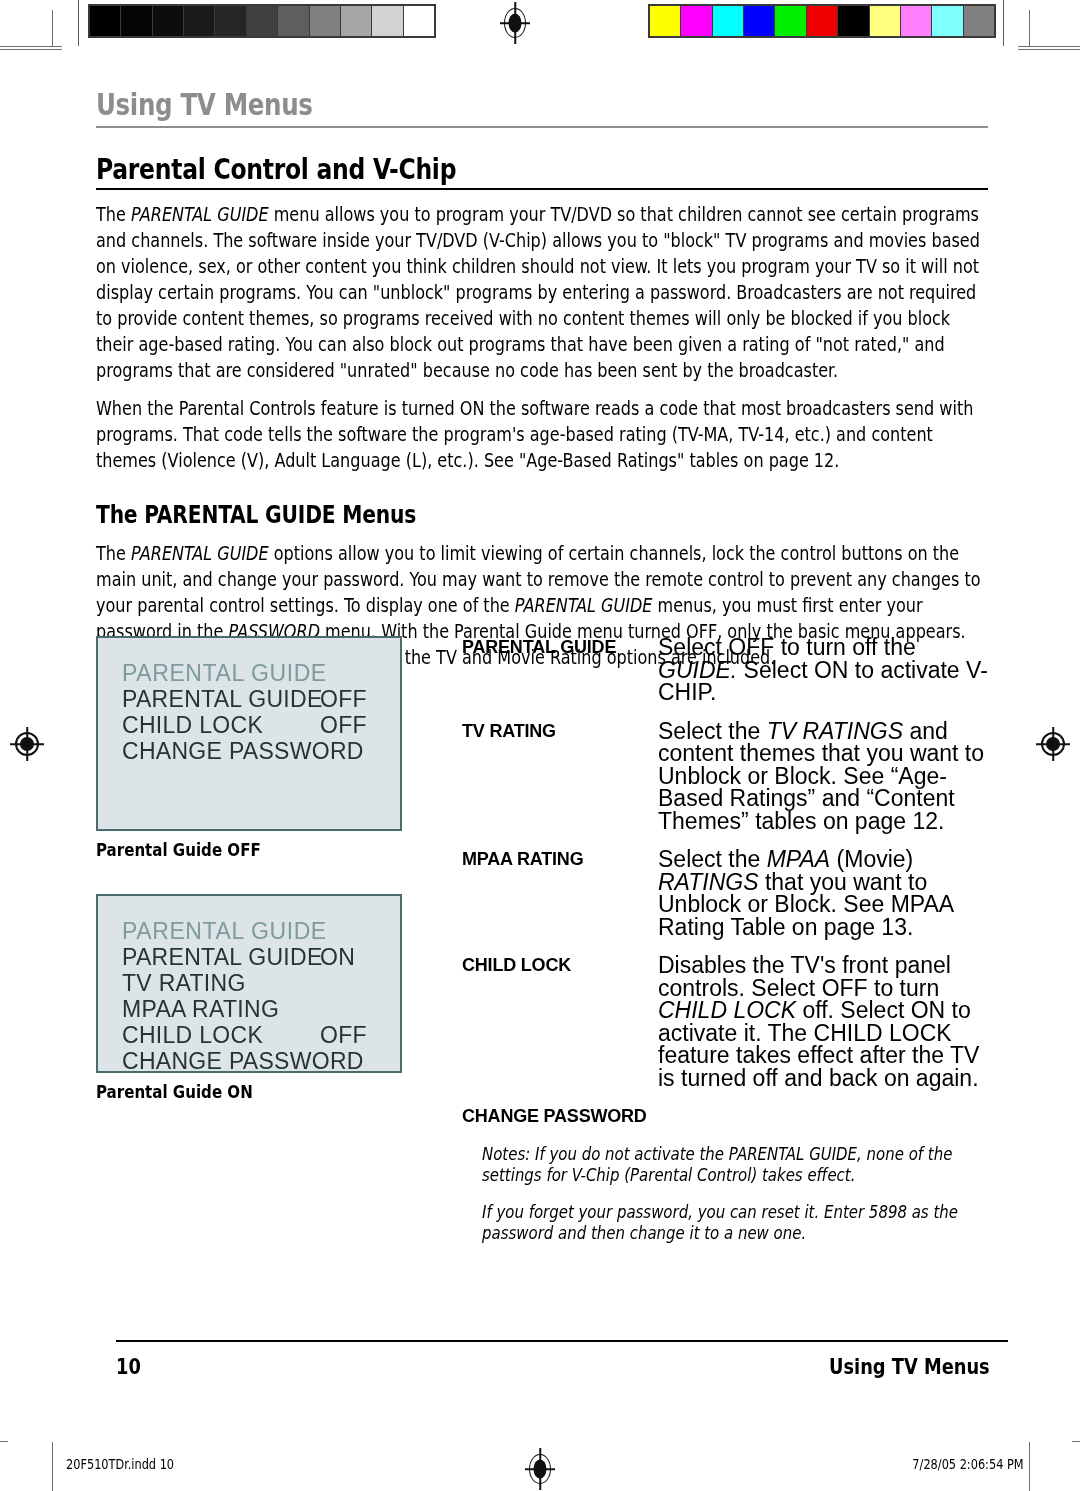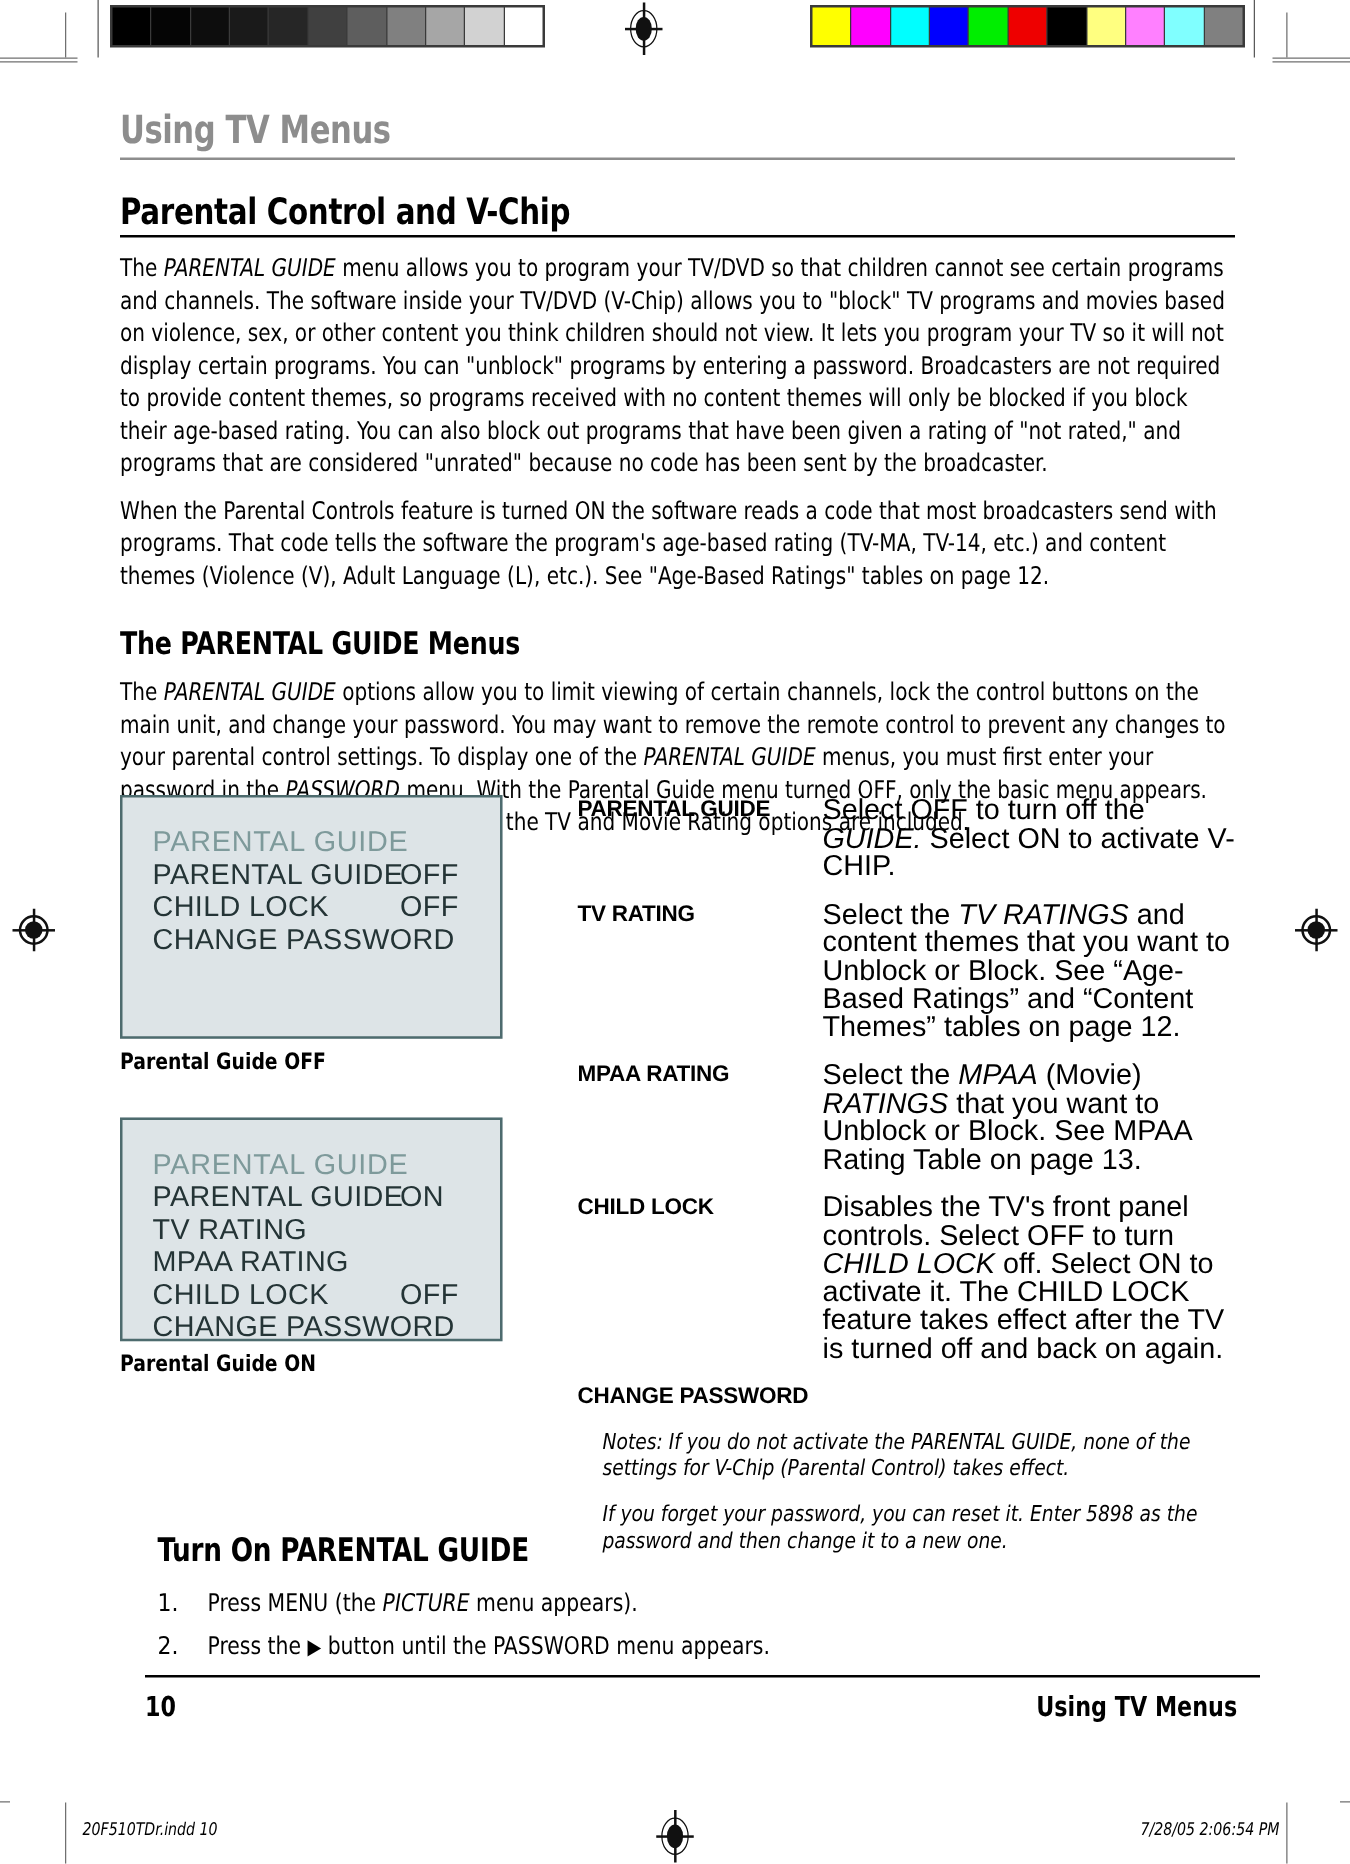--- a/index.html
+++ b/index.html
@@ -299,21 +299,20 @@
 
   
   #slug {
     position: absolute;
     left: 0;
     top: 1452px;
     width: 1080px;
     height: 30px;
     font-size: 14px;
     font-family: "DejaVu Sans Condensed", "Liberation Sans Narrow", "Liberation Sans", sans-serif;
-    font-style: italic;
   }
   #slug .slug-left {
     position: absolute;
     left: 66px; top: 4px;
     transform: scaleX(0.9);
     transform-origin: left center;
   }
   #slug .slug-right {
     position: absolute;
     right: 56px; top: 4px;
@@ -459,33 +458,20 @@
         <div class="def-row">
           <div class="def-term">CHANGE PASSWORD</div>
         </div>
       </div>
     <div id="notes-wrap">
         <p class="note">Notes: If you do not activate the PARENTAL GUIDE, none of the settings for V-Chip (Parental Control) takes effect.</p>
         <p class="note">If you forget your password, you can reset it. Enter 5898 as the password and then change it to a new one.</p>
       </div>
   </div>
 
-  <div id="turnon">
-    <h3>Turn On PARENTAL GUIDE</h3>
-    <div id="turnon-steps">
-        <div class="step">
-          <div class="num">1.</div>
-          <div class="txt">Press MENU (the <i>PICTURE</i> menu appears).</div>
-        </div>
-        <div class="step">
-          <div class="num">2.</div>
-          <div class="txt">Press the <span class="tri">▶</span> button until the PASSWORD menu appears.</div>
-        </div>
-      </div>
-  </div>
 
 </div>
 
 <div id="footer">
   <div class="foot-rule"></div>
   <div class="foot-row">
     <span>10</span>
     <span>Using TV Menus</span>
   </div>
 </div>

